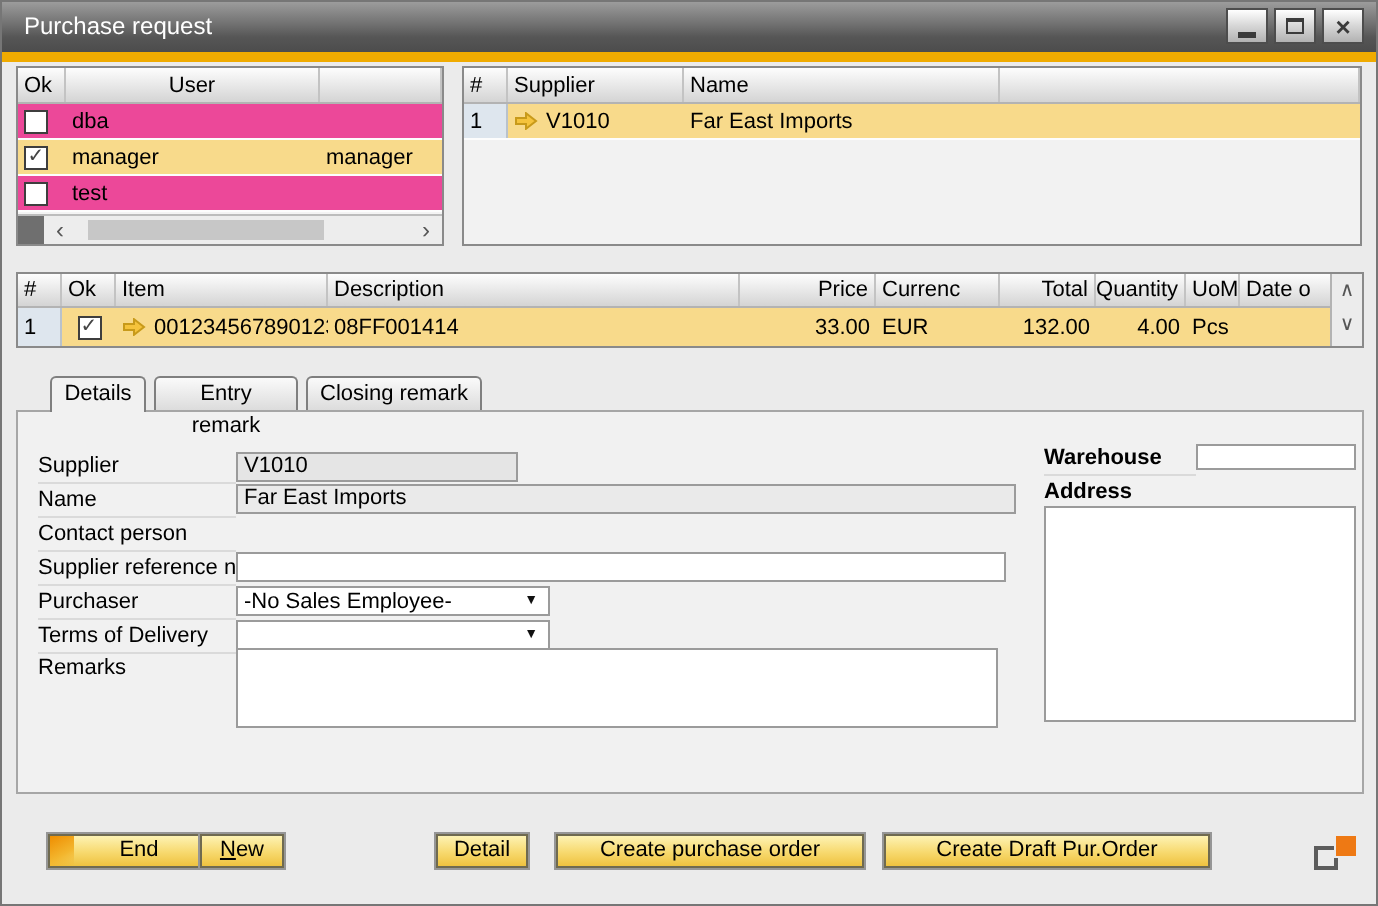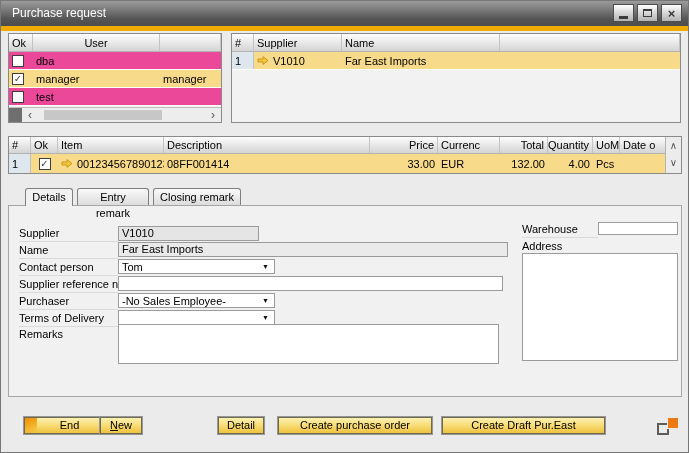--- a/index.html
+++ b/index.html
@@ -92,21 +92,21 @@
   .ffield{position:absolute;left:109px;height:15px;border:1px solid #9b9b9b;background:#fff;
     font-family:inherit;font-size:11px;padding:0 3px;line-height:13px;}
   .ffield.ro{background:#e5e5e5;}
   .ffield.ro2{background:#eaeaea;}
   .dropdown{position:absolute;left:109px;height:15px;border:1px solid #9b9b9b;background:#fff;
     display:flex;align-items:center;padding:0 3px;}
   .dropdown .dval{flex:1;overflow:hidden;white-space:nowrap;}
   .dropdown .darrow{font-size:7px;color:#111;flex:none;padding-right:2px;}
   textarea.fta{position:absolute;border:1px solid #9b9b9b;background:#fff;resize:none;
     font-family:inherit;font-size:11px;padding:2px;}
-  .rlabel{position:absolute;height:16px;line-height:15px;}
+  .rlabel{position:absolute;height:16px;line-height:15px;font-weight:bold;}
   .rline{position:absolute;height:1px;background:#dadada;}
 
   
   .btn{position:absolute;top:416px;height:17px;background:linear-gradient(#fdf2b3,#f7d96e 55%,#eec23f);
     border:1px solid #6f6a50;box-shadow:0 0 0 1px #969696;
     font-size:11px;text-align:center;line-height:15px;overflow:hidden;}
   .btn .u{text-decoration:underline;}
   .btn-end::before{content:"";position:absolute;left:0;top:0;bottom:0;width:12px;
     background:linear-gradient(150deg,#ef8d00,#f3b62e 60%,rgba(243,200,70,0));}
   .btn-end span{position:relative;}
@@ -248,24 +248,20 @@
   </div>
 
   <div class="tabpane">
     <div class="flabel" style="top:20px;">Supplier</div>
     <div class="ffield ro" style="top:20px;width:141px;">V1010</div>
 
     <div class="flabel" style="top:37px;">Name</div>
     <div class="ffield ro2" style="top:36px;width:390px;">Far East Imports</div>
 
     <div class="flabel" style="top:54px;">Contact person</div>
-    <div class="dropdown" style="top:53px;width:157px;">
-      <span class="dval">Tom</span>
-      <span class="darrow">▼</span>
-    </div>
 
     <div class="flabel" style="top:71px;">Supplier reference nu</div>
     <input class="ffield" style="top: 70px; width: 385px;" value="">
 
     <div class="flabel" style="top:88px;">Purchaser</div>
     <div class="dropdown" style="top:87px;width:157px;">
       <span class="dval">-No Sales Employee-</span>
       <span class="darrow">▼</span>
     </div>
 
@@ -295,21 +291,21 @@
   <div class="btn" style="left:157px;width:46px;margin-top:48px;">
     <span>De</span><span class="u">l</span><span>ete</span>
   </div>
   <div class="btn" style="left:217px;width:46px;">
     <span>Detail</span>
   </div>
   <div class="btn" style="left:277px;width:154px;">
     <span>Create purchase order</span>
   </div>
   <div class="btn" style="left:441px;width:163px;">
-    <span>Create Draft Pur.East</span>
+    <span>Create Draft Pur.Order</span>
   </div>
 
   <div class="grip">
     <div class="grip-gray"></div>
     <div class="grip-orange"></div>
   </div>
 
 </div>
 
 </body></html>

